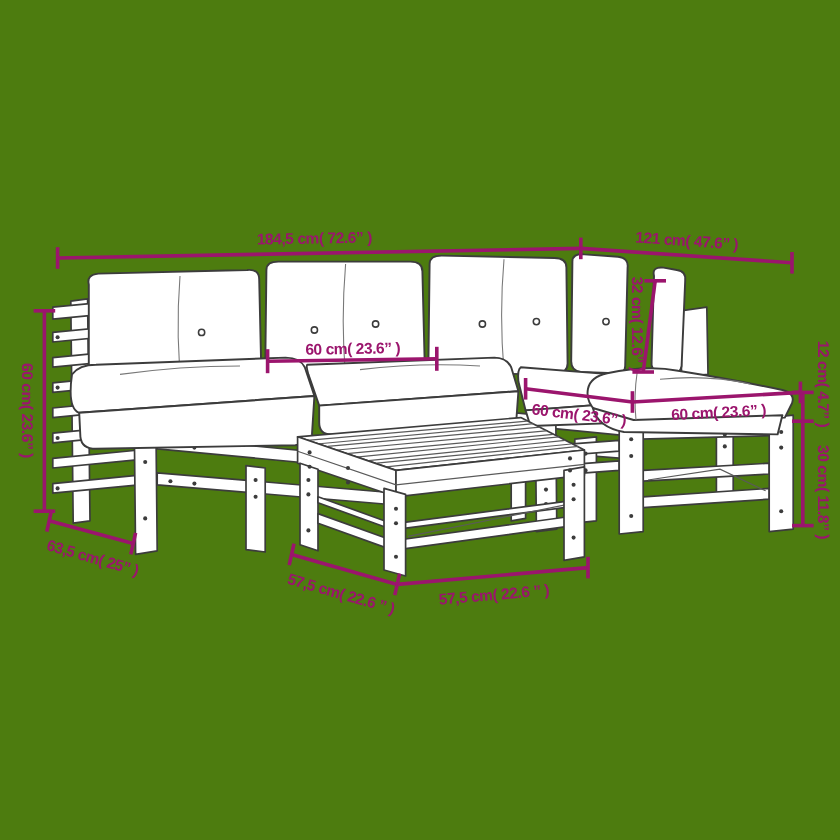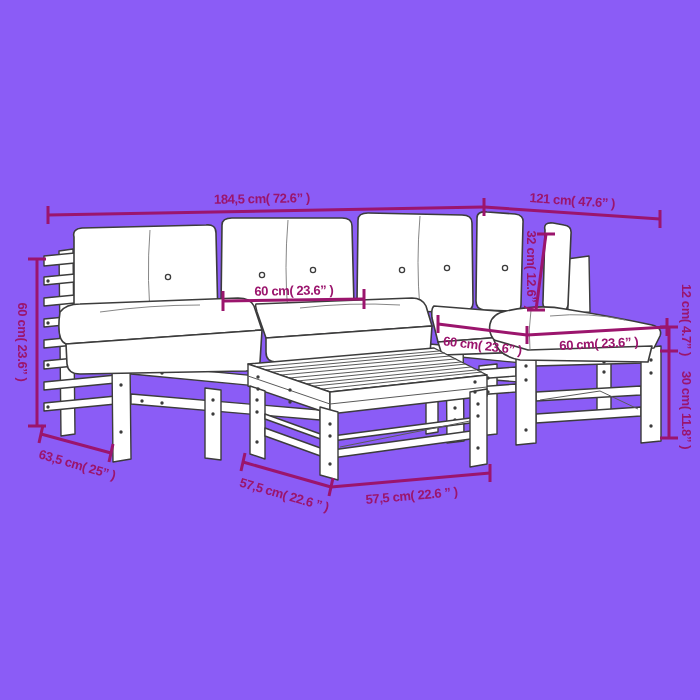--- a/index.html
+++ b/index.html
@@ -1,16 +1,16 @@
 <!DOCTYPE html>
 <html><head>
 <meta charset="utf-8">
 <style>
   html,body{margin:0;padding:0;background:#ffffff;}
-  .stage{position:relative;width:700px;height:700px;background:#8b5cf6;overflow:hidden;
+  .stage{position:relative;width:700px;height:700px;background:#4d7c0f;overflow:hidden;
          font-family:"Liberation Sans", sans-serif;}
   svg{display:block}
   .wood{fill:#ffffff;stroke:#3c3c3c;stroke-width:1.4;stroke-linejoin:round;}
   .cushion{fill:#ffffff;stroke:#3c3c3c;stroke-width:1.6;stroke-linejoin:round;}
   .crease{fill:none;stroke:#787878;stroke-width:0.9;}
   .thin{fill:none;stroke:#5a5a5a;stroke-width:1;}
   .dot{fill:#3c3c3c;}
   .btn{fill:#ffffff;stroke:#3c3c3c;stroke-width:1.3;}
   .dim{stroke:#9B156D;stroke-width:3;fill:none;stroke-linecap:butt;}
   .dim-label{fill:#9B156D;font-family:"Liberation Sans",sans-serif;font-weight:bold;

